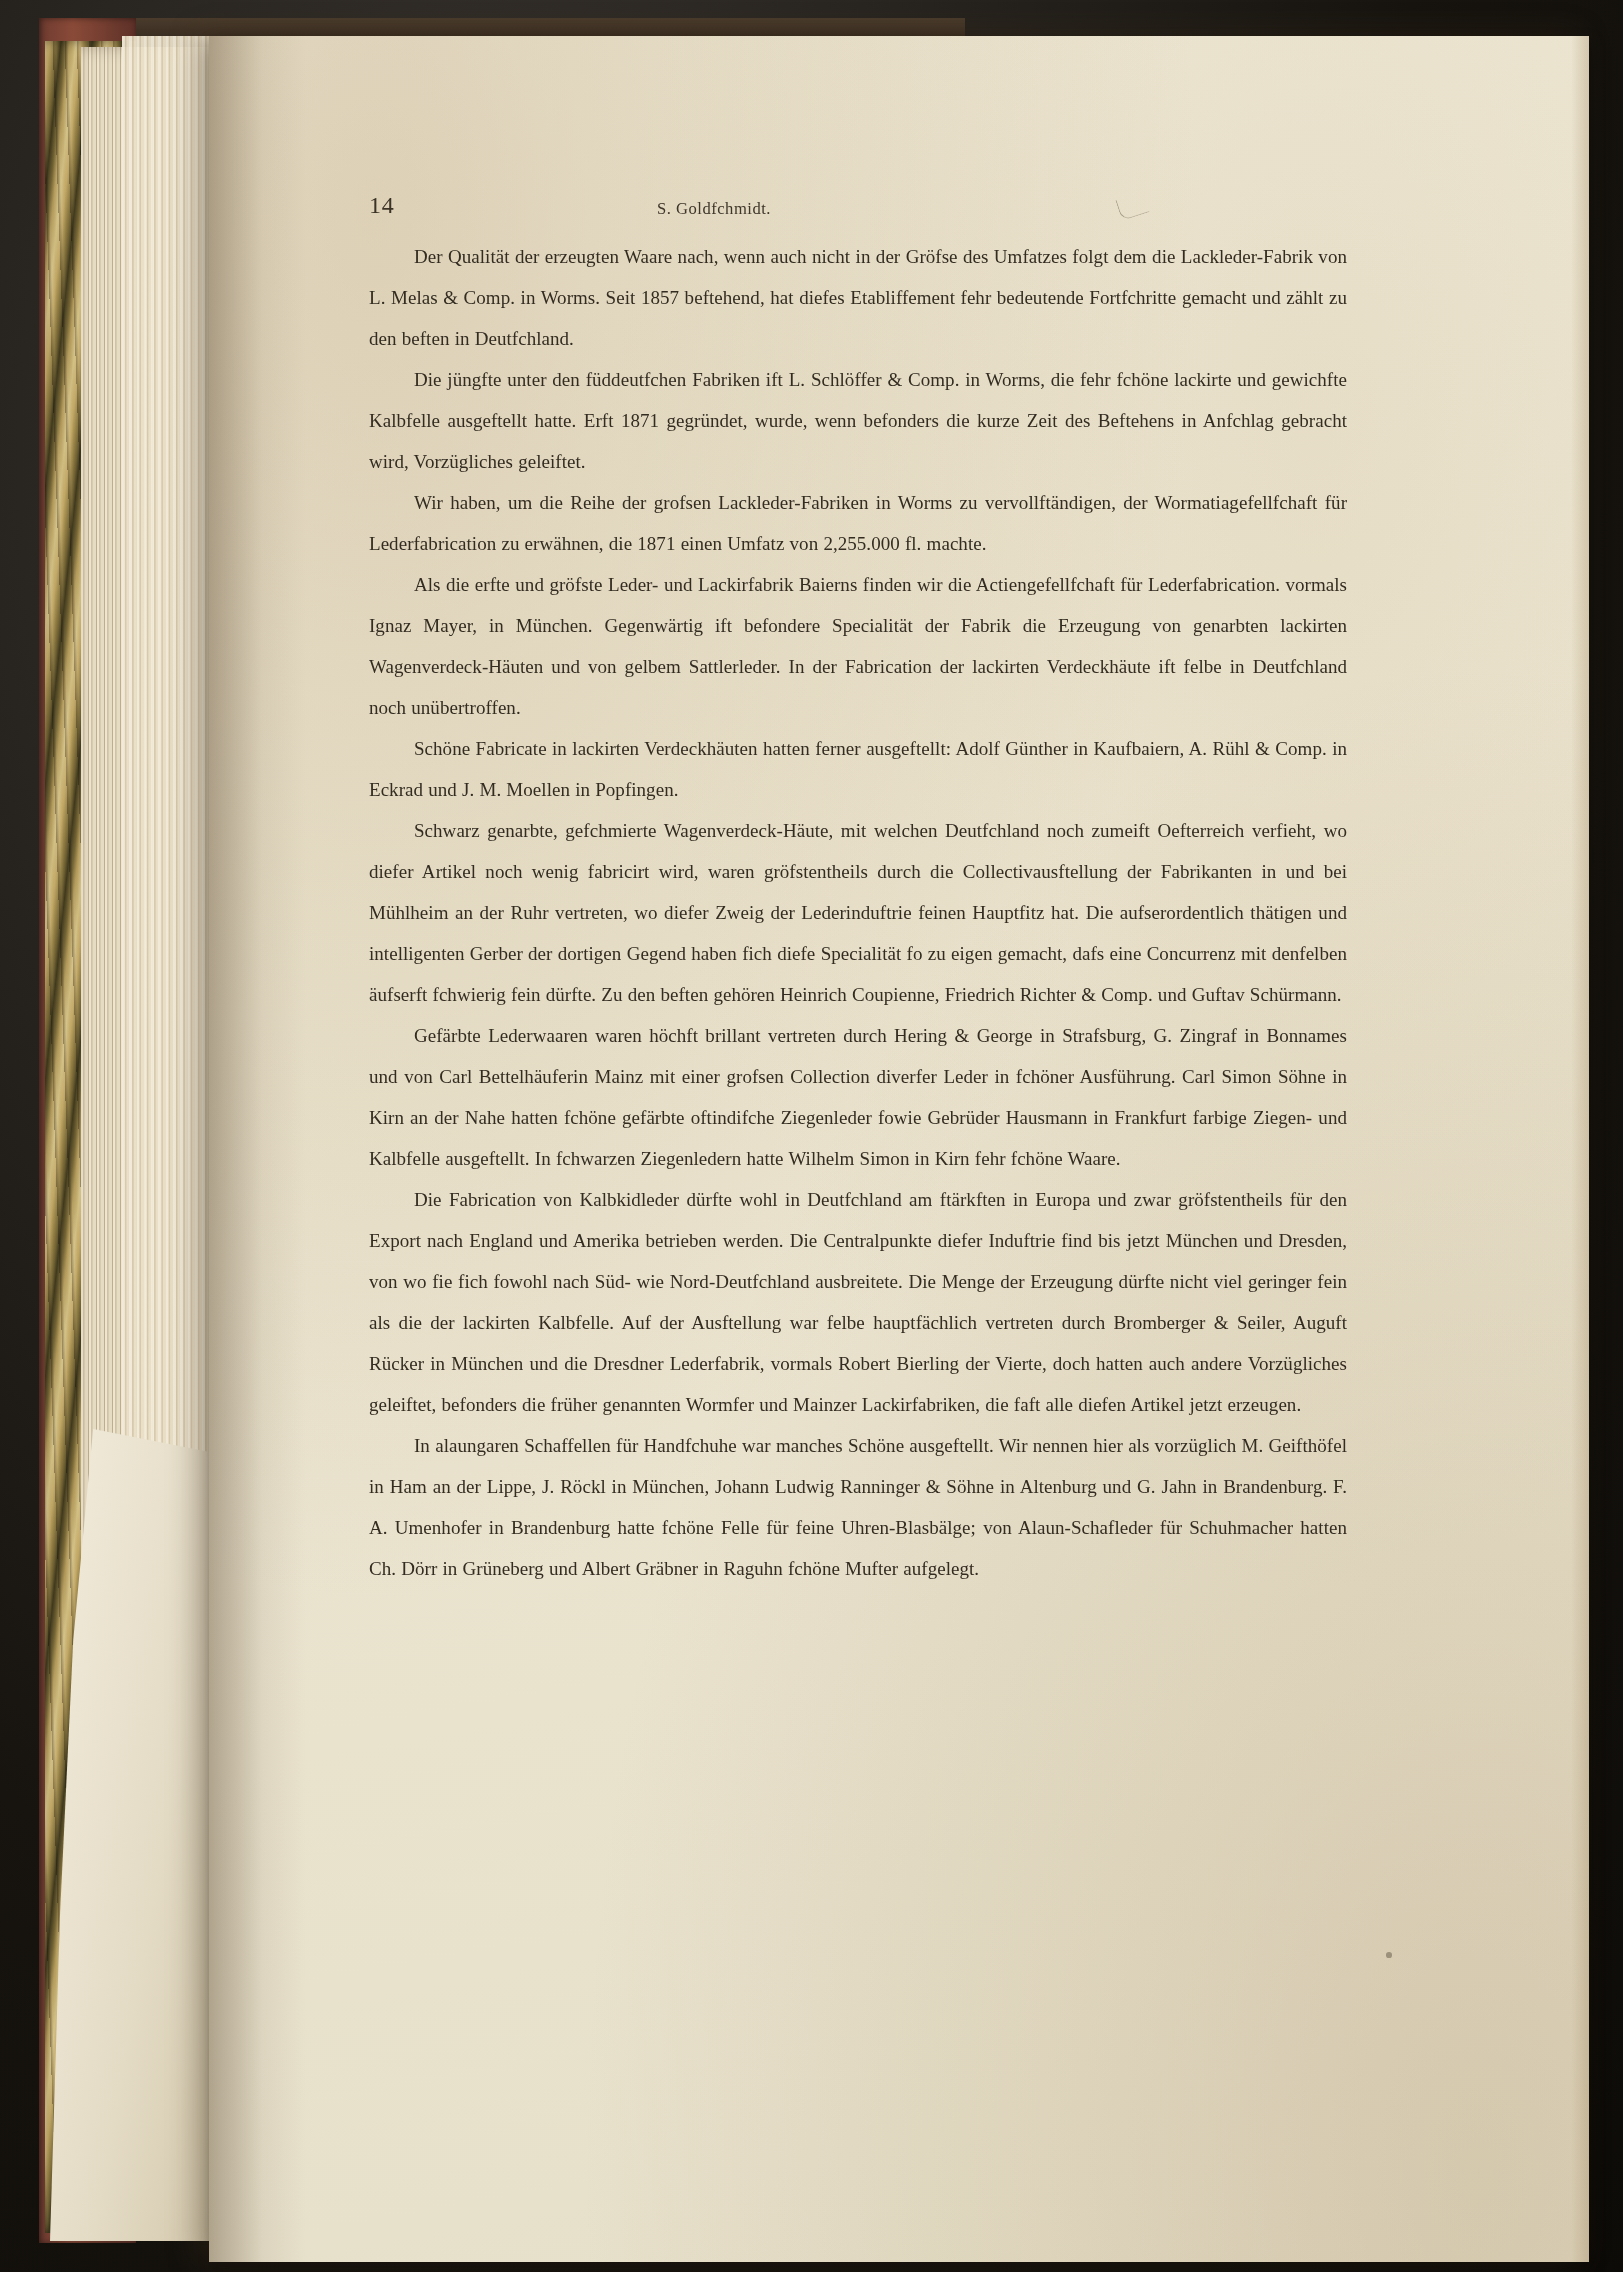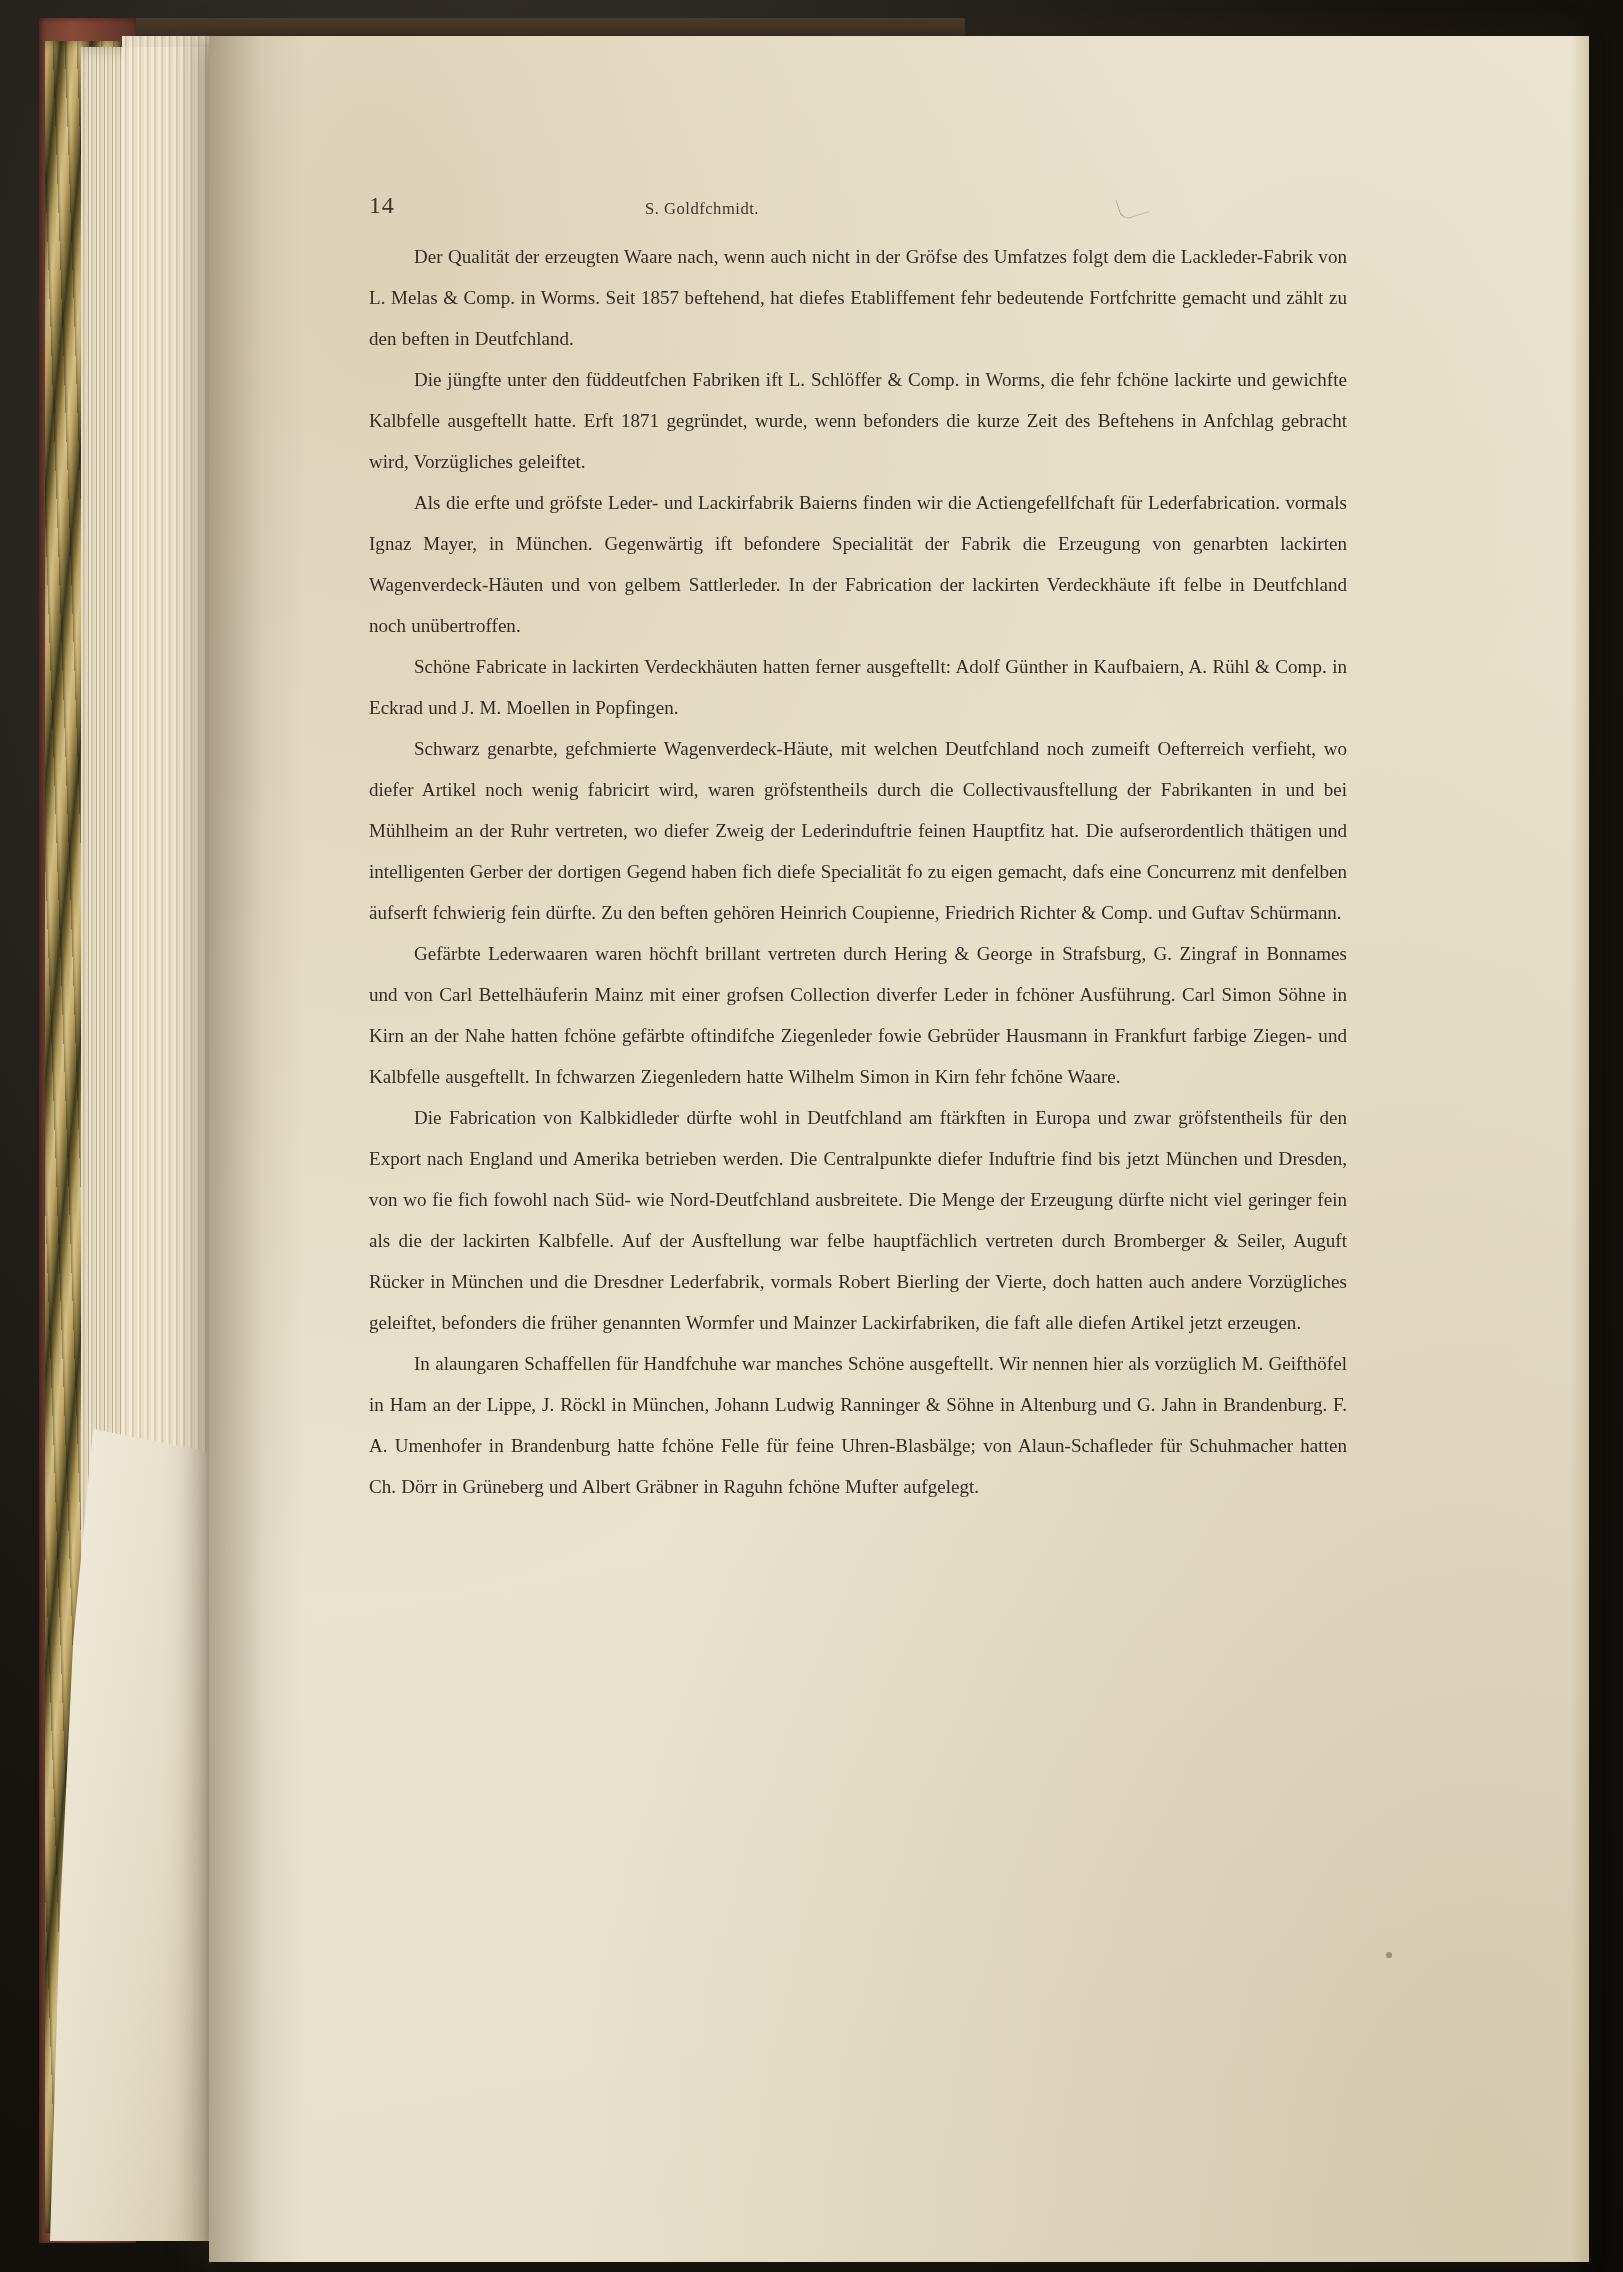--- a/index.html
+++ b/index.html
@@ -176,21 +176,21 @@
   .folio {
     position: absolute;
     left: 0;
     top: 0;
     font-size: 24px;
     letter-spacing: 0.8px;
     color: #3b3326;
   }
   .running-title {
     position: absolute;
-    left: 276px;
+    left: 288px;
     top: 6.5px;
     font-size: 16.6px;
     letter-spacing: 0.5px;
     color: #3f362a;
   }
 
   .body p {
     margin: 0;
     text-indent: 45px;
     font-size: 19px;
@@ -247,20 +247,21 @@
   <div class="textblock">
 
     <div class="header-row">
       <div class="folio">14</div>
       <div class="running-title">S. Goldfchmidt.</div>
     </div>
 
     <div class="body">
       <p>Der Qualität der erzeugten Waare nach, wenn auch nicht in der Gröfse des Umfatzes folgt dem die Lackleder-Fabrik von L. Melas &amp; Comp. in Worms. Seit 1857 beftehend, hat diefes Etabliffement fehr bedeutende Fortfchritte gemacht und zählt zu den beften in Deutfchland.</p>
       <p>Die jüngfte unter den füddeutfchen Fabriken ift L. Schlöffer &amp; Comp. in Worms, die fehr fchöne lackirte und gewichfte Kalbfelle ausgeftellt hatte. Erft 1871 gegründet, wurde, wenn befonders die kurze Zeit des Beftehens in Anfchlag gebracht wird, Vorzügliches geleiftet.</p>
+      <p>Wir haben, um die Reihe der grofsen Lackleder-Fabriken in Worms zu vervollftändigen, der Wormatiagefellfchaft für Lederfabrication zu erwähnen, die 1871 einen Umfatz von 2,255.000 fl. machte.</p>
       <p>Als die erfte und gröfste Leder- und Lackirfabrik Baierns finden wir die Actiengefellfchaft für Lederfabrication. vormals Ignaz Mayer, in München. Gegenwärtig ift befondere Specialität der Fabrik die Erzeugung von genarbten lackirten Wagenverdeck-Häuten und von gelbem Sattlerleder. In der Fabrication der lackirten Verdeckhäute ift felbe in Deutfchland noch unübertroffen.</p>
       <p>Schöne Fabricate in lackirten Verdeckhäuten hatten ferner ausgeftellt: Adolf Günther in Kaufbaiern, A. Rühl &amp; Comp. in Eckrad und J. M. Moellen in Popfingen.</p>
       <p>Schwarz genarbte, gefchmierte Wagenverdeck-Häute, mit welchen Deutfchland noch zumeift Oefterreich verfieht, wo diefer Artikel noch wenig fabricirt wird, waren gröfstentheils durch die Collectivausftellung der Fabrikanten in und bei Mühlheim an der Ruhr vertreten, wo diefer Zweig der Lederinduftrie feinen Hauptfitz hat. Die aufserordentlich thätigen und intelligenten Gerber der dortigen Gegend haben fich diefe Specialität fo zu eigen gemacht, dafs eine Concurrenz mit denfelben äufserft fchwierig fein dürfte. Zu den beften gehören Heinrich Coupienne, Friedrich Richter &amp; Comp. und Guftav Schürmann.</p>
       <p>Gefärbte Lederwaaren waren höchft brillant vertreten durch Hering &amp; George in Strafsburg, G. Zingraf in Bonnames und von Carl Bettelhäuferin Mainz mit einer grofsen Collection diverfer Leder in fchöner Ausführung. Carl Simon Söhne in Kirn an der Nahe hatten fchöne gefärbte oftindifche Ziegenleder fowie Gebrüder Hausmann in Frankfurt farbige Ziegen- und Kalbfelle ausgeftellt. In fchwarzen Ziegenledern hatte Wilhelm Simon in Kirn fehr fchöne Waare.</p>
       <p>Die Fabrication von Kalbkidleder dürfte wohl in Deutfchland am ftärkften in Europa und zwar gröfstentheils für den Export nach England und Amerika betrieben werden. Die Centralpunkte diefer Induftrie find bis jetzt München und Dresden, von wo fie fich fowohl nach Süd- wie Nord-Deutfchland ausbreitete. Die Menge der Erzeugung dürfte nicht viel geringer fein als die der lackirten Kalbfelle. Auf der Ausftellung war felbe hauptfächlich vertreten durch Bromberger &amp; Seiler, Auguft Rücker in München und die Dresdner Lederfabrik, vormals Robert Bierling der Vierte, doch hatten auch andere Vorzügliches geleiftet, befonders die früher genannten Wormfer und Mainzer Lackirfabriken, die faft alle diefen Artikel jetzt erzeugen.</p>
       <p>In alaungaren Schaffellen für Handfchuhe war manches Schöne ausgeftellt. Wir nennen hier als vorzüglich M. Geifthöfel in Ham an der Lippe, J. Röckl in München, Johann Ludwig Ranninger &amp; Söhne in Altenburg und G. Jahn in Brandenburg. F. A. Umenhofer in Brandenburg hatte fchöne Felle für feine Uhren-Blasbälge; von Alaun-Schafleder für Schuhmacher hatten Ch. Dörr in Grüneberg und Albert Gräbner in Raguhn fchöne Mufter aufgelegt.</p>
     </div>
 
   </div>
 </div>

